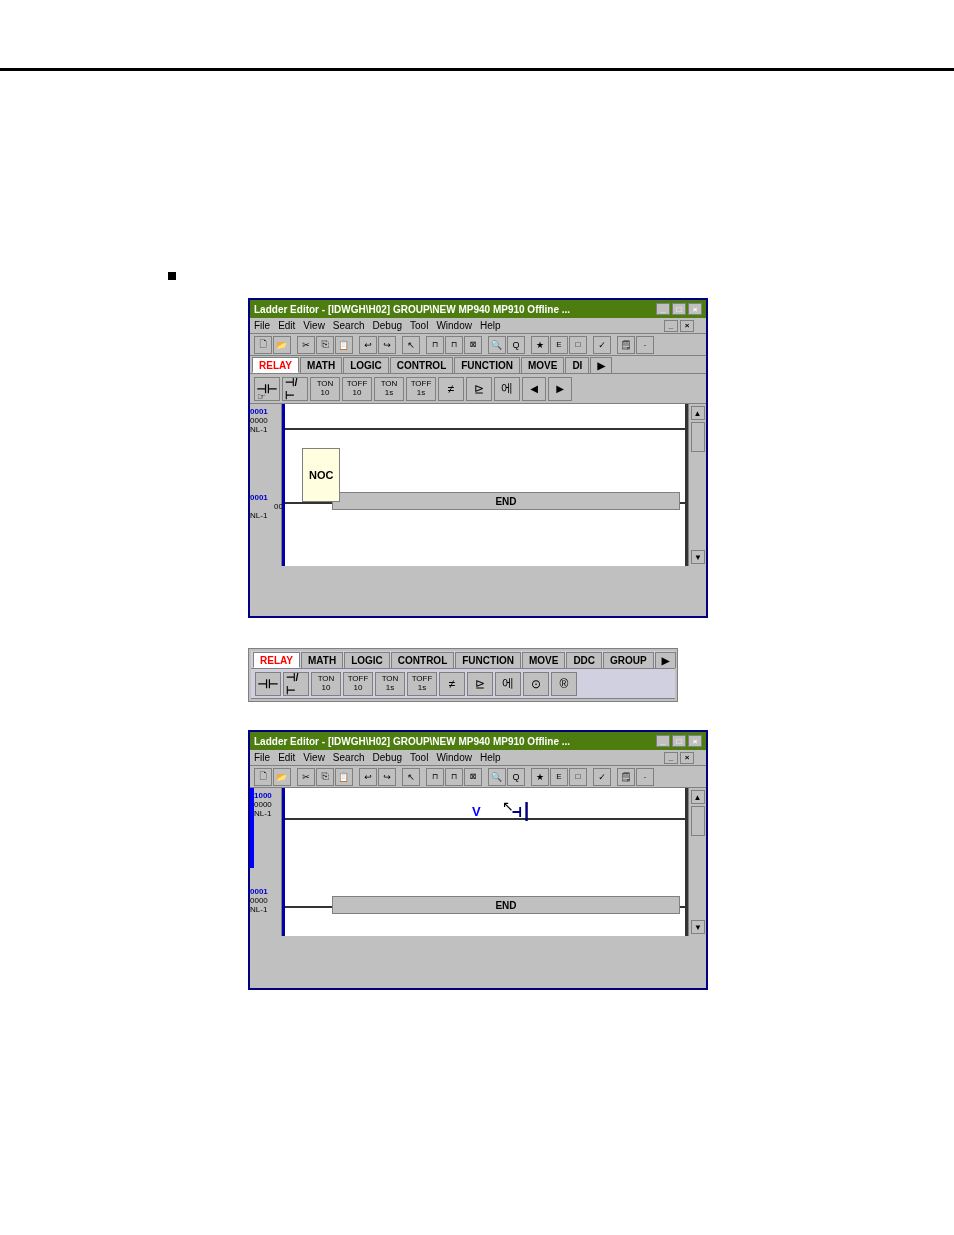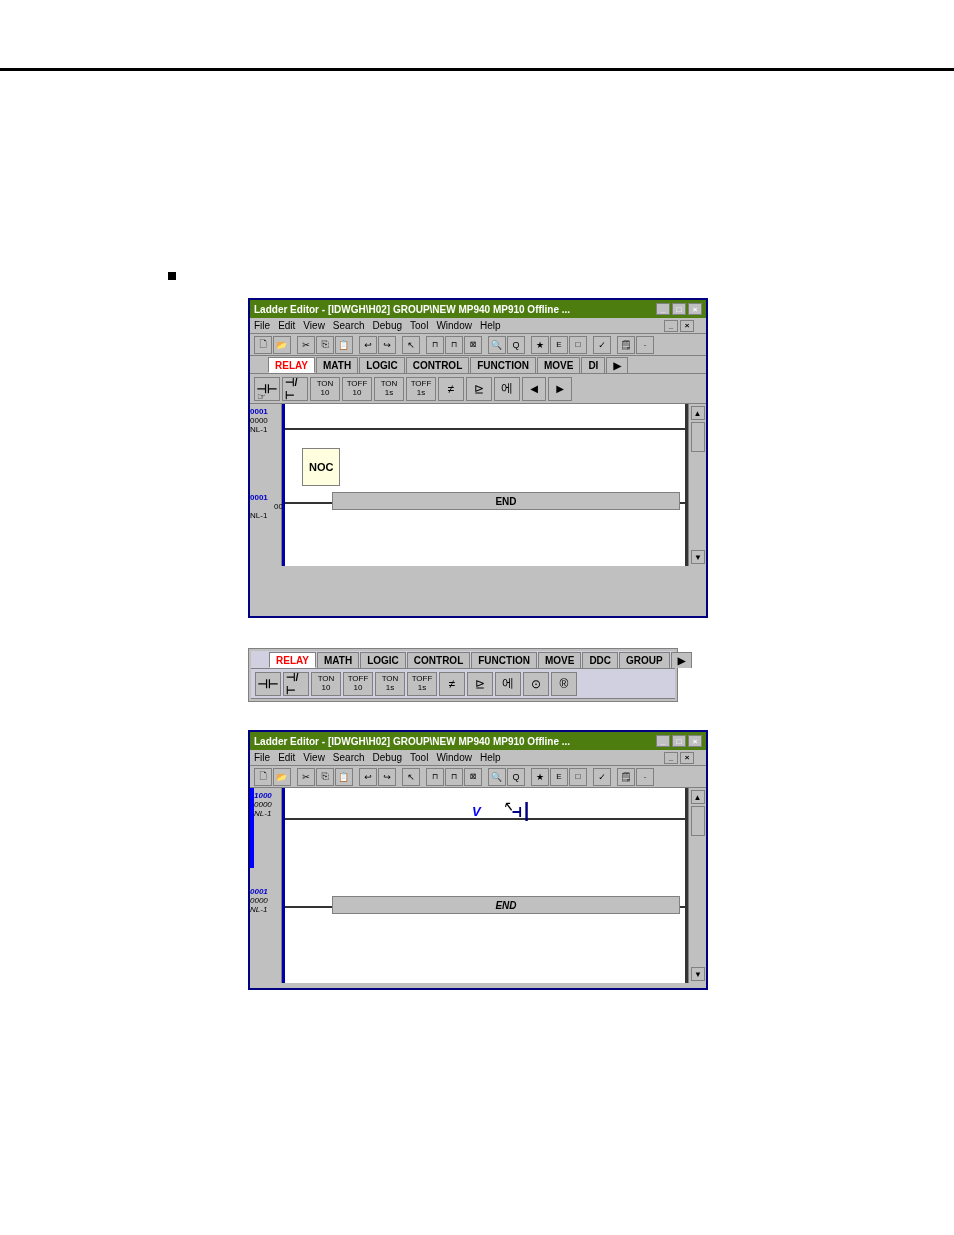--- a/index.html
+++ b/index.html
@@ -106,21 +106,21 @@
       cursor: pointer;
     }
     .tb-sep { width: 4px; }
 
     
     .ribbon-tabs {
       height: 18px;
       background: #c0c0c0;
       display: flex;
       align-items: flex-end;
-      padding: 0 18px;
+      padding: 0 2px;
       border-bottom: 1px solid #808080;
     }
     .rtab {
       height: 16px;
       padding: 0 6px;
       font-size: 10px;
       font-weight: bold;
       border: 1px solid #808080;
       border-bottom: none;
       background: #c0c0c0;
@@ -165,21 +165,21 @@
       line-height: 1.1;
     }
 
     
     .noc-tooltip {
       position: absolute;
       top: 44px;
       left: 20px;
       background: #ffffe0;
       border: 1px solid #808080;
-      padding: 12px 6px;
+      padding: 20px 6px;
       font-size: 11px;
       font-weight: bold;
       z-index: 10;
     }
 
     
     .toolbar-strip2 {
       position: absolute;
       top: 648px;
       left: 248px;
@@ -440,21 +440,21 @@
     <div class="tb-btn">★</div>
     <div class="tb-btn" style="font-size:8px;">E</div>
     <div class="tb-btn" style="font-size:8px;">□</div>
     <div class="tb-sep"></div>
     <div class="tb-btn">✓</div>
     <div class="tb-sep"></div>
     <div class="tb-btn" style="font-size:9px;">🗒</div>
     <div class="tb-btn">·</div>
   </div>
 
-  <div style="position:relative; height:195px; display:flex;font-style:italic;">
+  <div style="position:relative; height:148px; display:flex;">
 
     <div style="width:32px; background:#c0c0c0; font-size:8px; border-right:1px solid #808080; padding-top:4px;">
 
       <div style="position:absolute; left:0; top:0; width:4px; height:80px; background:#0000ff;"></div>
       <div class="left-label-row" style="margin-left:4px;">
         <div style="color:#0000cc; font-weight:bold; font-size:8px;">1000</div>
         <div style="font-size:8px;">0000</div>
         <div style="font-size:8px;">NL-1</div>
       </div>
       <div style="margin-top: 70px;" class="left-label-row">

